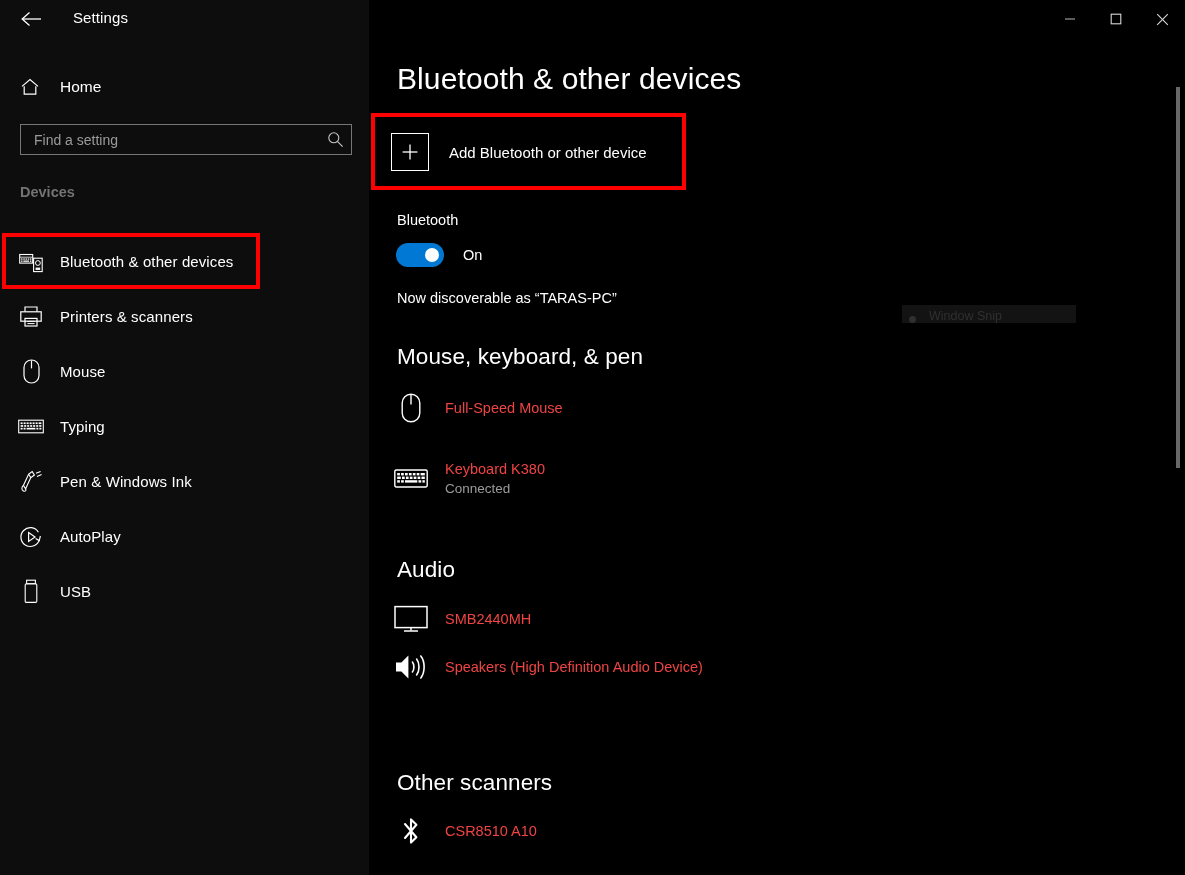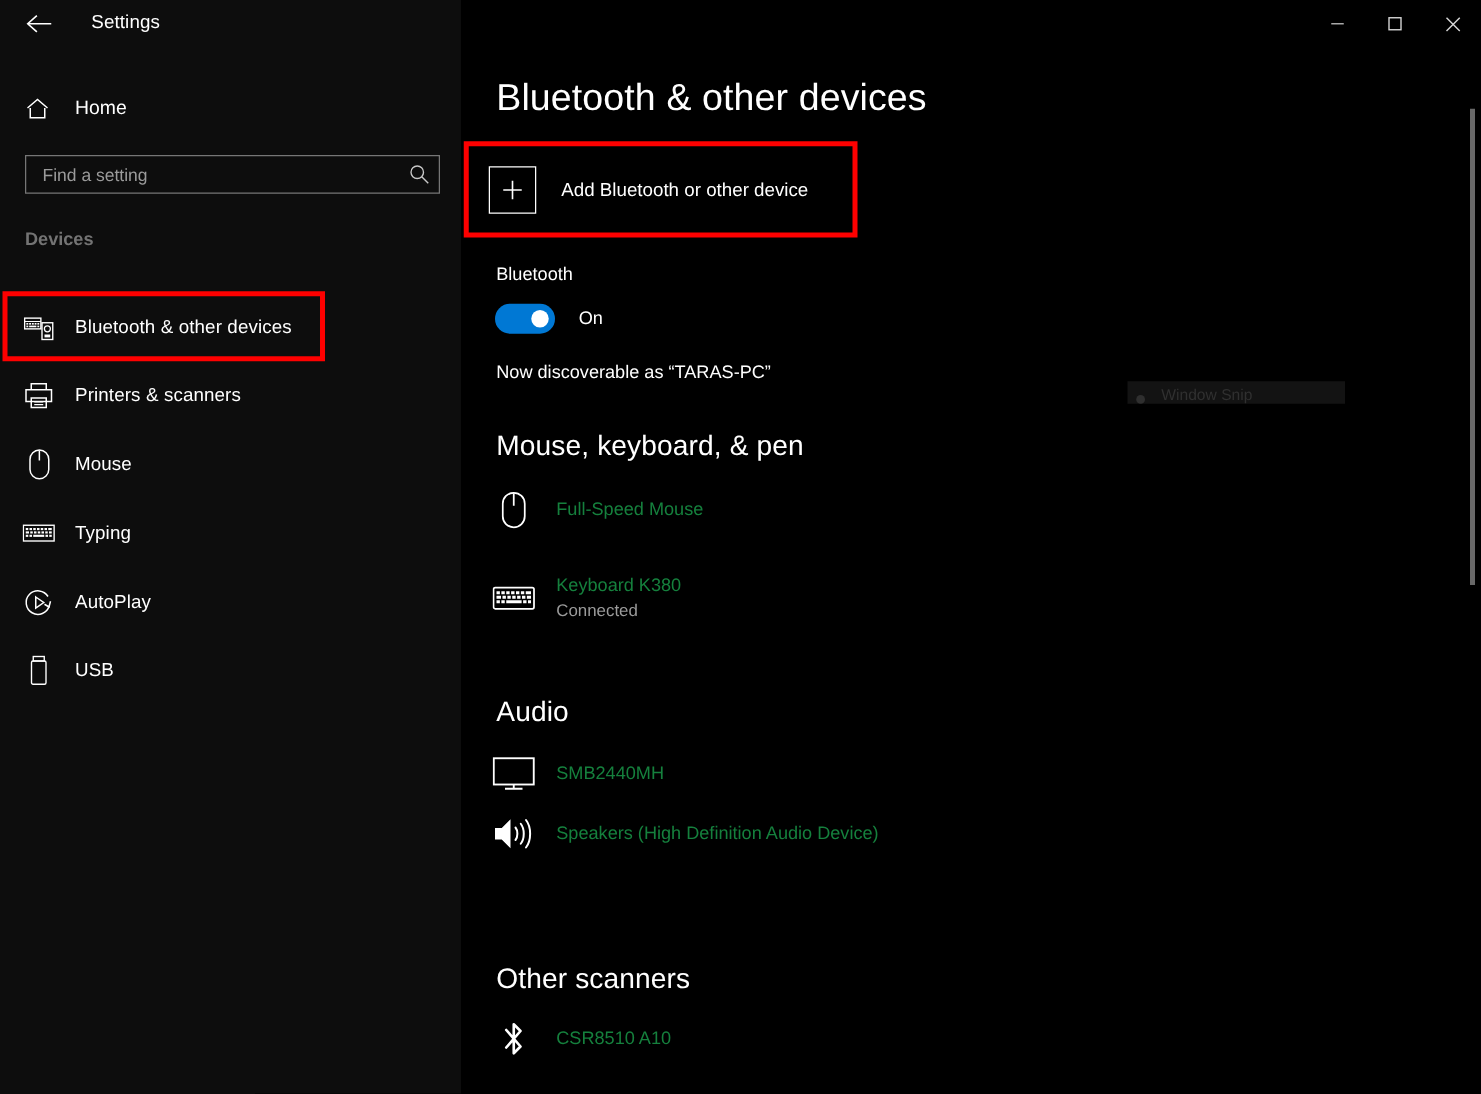--- a/index.html
+++ b/index.html
@@ -312,21 +312,21 @@
     flex: 0 0 40px;
   }
   .device-text {
     margin-left: 14px;
     display: flex;
     flex-direction: column;
     justify-content: center;
   }
   .device-name {
     font-size: 14.5px;
-    color: #15803d;
+    color: #ef4444;
     line-height: 20px;
   }
   .device-status {
     font-size: 13.5px;
     color: #9b9b9b;
     line-height: 19px;
   }
 
   
   .scrollbar-track {
@@ -475,20 +475,32 @@
                 <rect x="5.6" y="9.8" width="2" height="1.7"></rect>
               <rect x="8.6" y="9.8" width="8.8" height="1.7"></rect>
               <rect x="18.4" y="9.8" width="2" height="1.7"></rect>
                 <rect x="21.4" y="9.8" width="2" height="1.7"></rect>
             </g>
           </svg>
         </span>
         <span class="nav-label">Typing</span>
       </div>
 
+      <div class="nav-item">
+        <span class="nav-icon">
+          <svg width="24" height="24" viewBox="0 0 24 24">
+            <path d="M9.6 4.2 L13.2 1.6 L15.4 5 L11.8 7.6 Z" fill="none" stroke="#ffffff" stroke-width="1.1"></path>
+            <path d="M9.6 4.2 L4.4 15.4 L6.6 18.8 L11.8 7.6" fill="none" stroke="#ffffff" stroke-width="1.1"></path>
+            <path d="M4.4 15.4 C2.4 17 2.4 20 4.4 21 C6.4 22 7.6 20 6.6 18.8" fill="none" stroke="#ffffff" stroke-width="1.1"></path>
+            <line x1="17" y1="3.2" x2="21.6" y2="1.4" stroke="#ffffff" stroke-width="1.1"></line>
+            <line x1="18" y1="6.4" x2="22.6" y2="4.6" stroke="#ffffff" stroke-width="1.1"></line>
+          </svg>
+        </span>
+        <span class="nav-label">Pen &amp; Windows Ink</span>
+      </div>
 
       <div class="nav-item">
         <span class="nav-icon">
           <svg width="24" height="24" viewBox="0 0 24 24">
             <path d="M20.4 14.6 A9.4 9.4 0 1 1 19.4 7.2" fill="none" stroke="#ffffff" stroke-width="1.2"></path>
             <path d="M21.4 11 L20.2 15.6 L16.6 13.4" fill="none" stroke="#ffffff" stroke-width="1.2"></path>
             <path d="M9.6 7.6 L16 12 L9.6 16.4 Z" fill="none" stroke="#ffffff" stroke-width="1.2"></path>
           </svg>
         </span>
         <span class="nav-label">AutoPlay</span>

